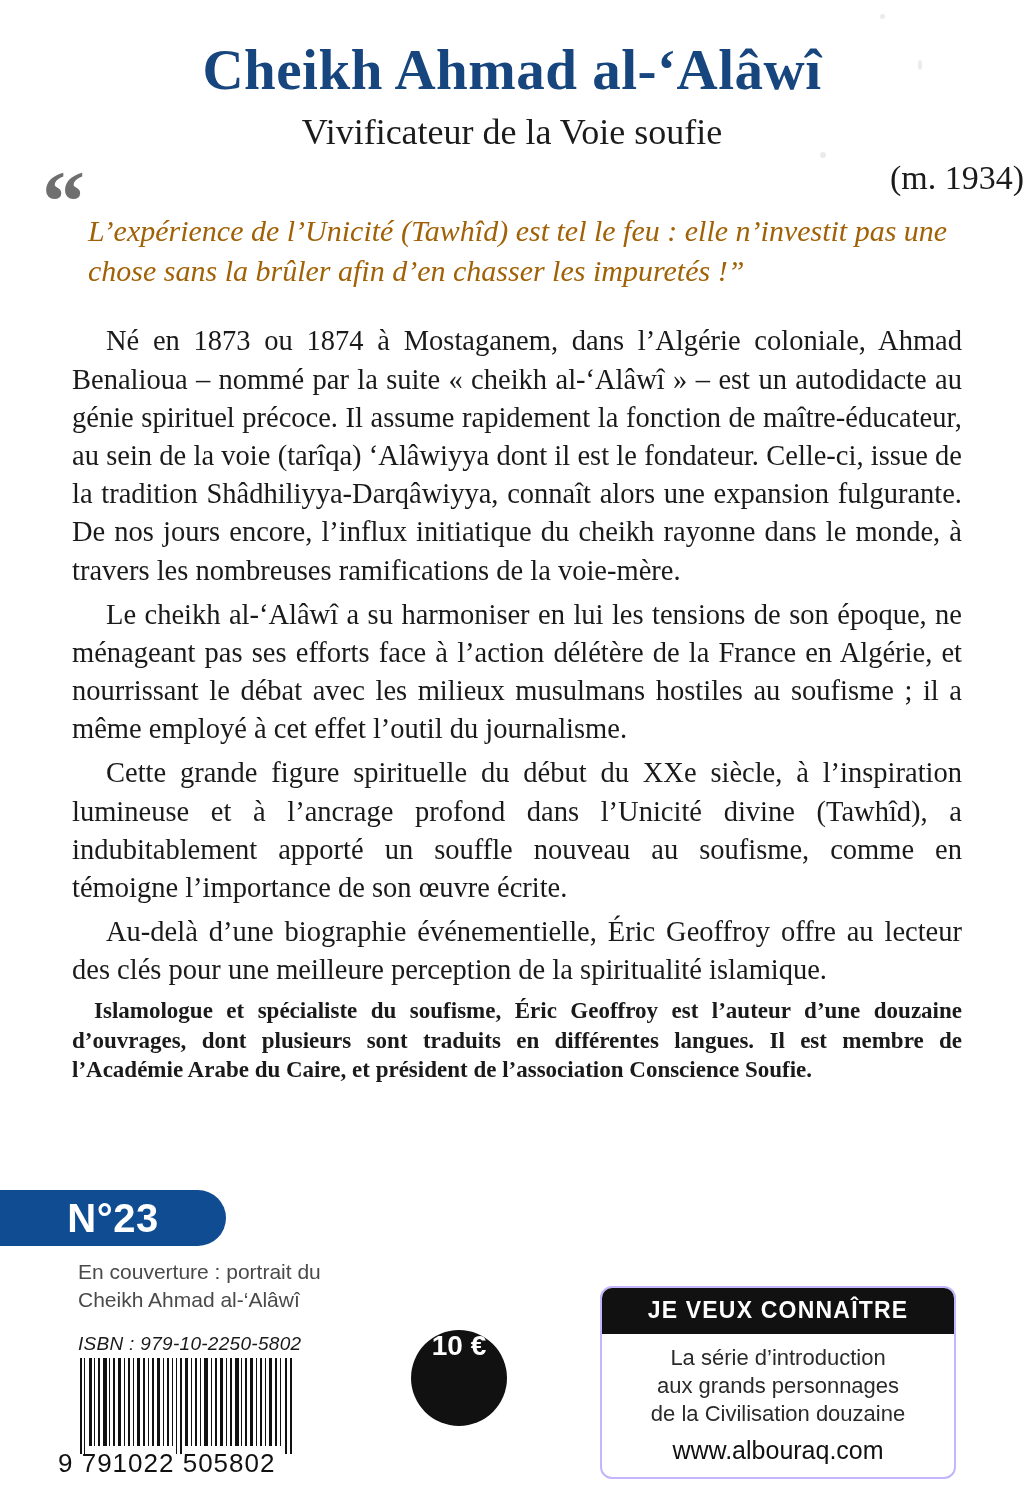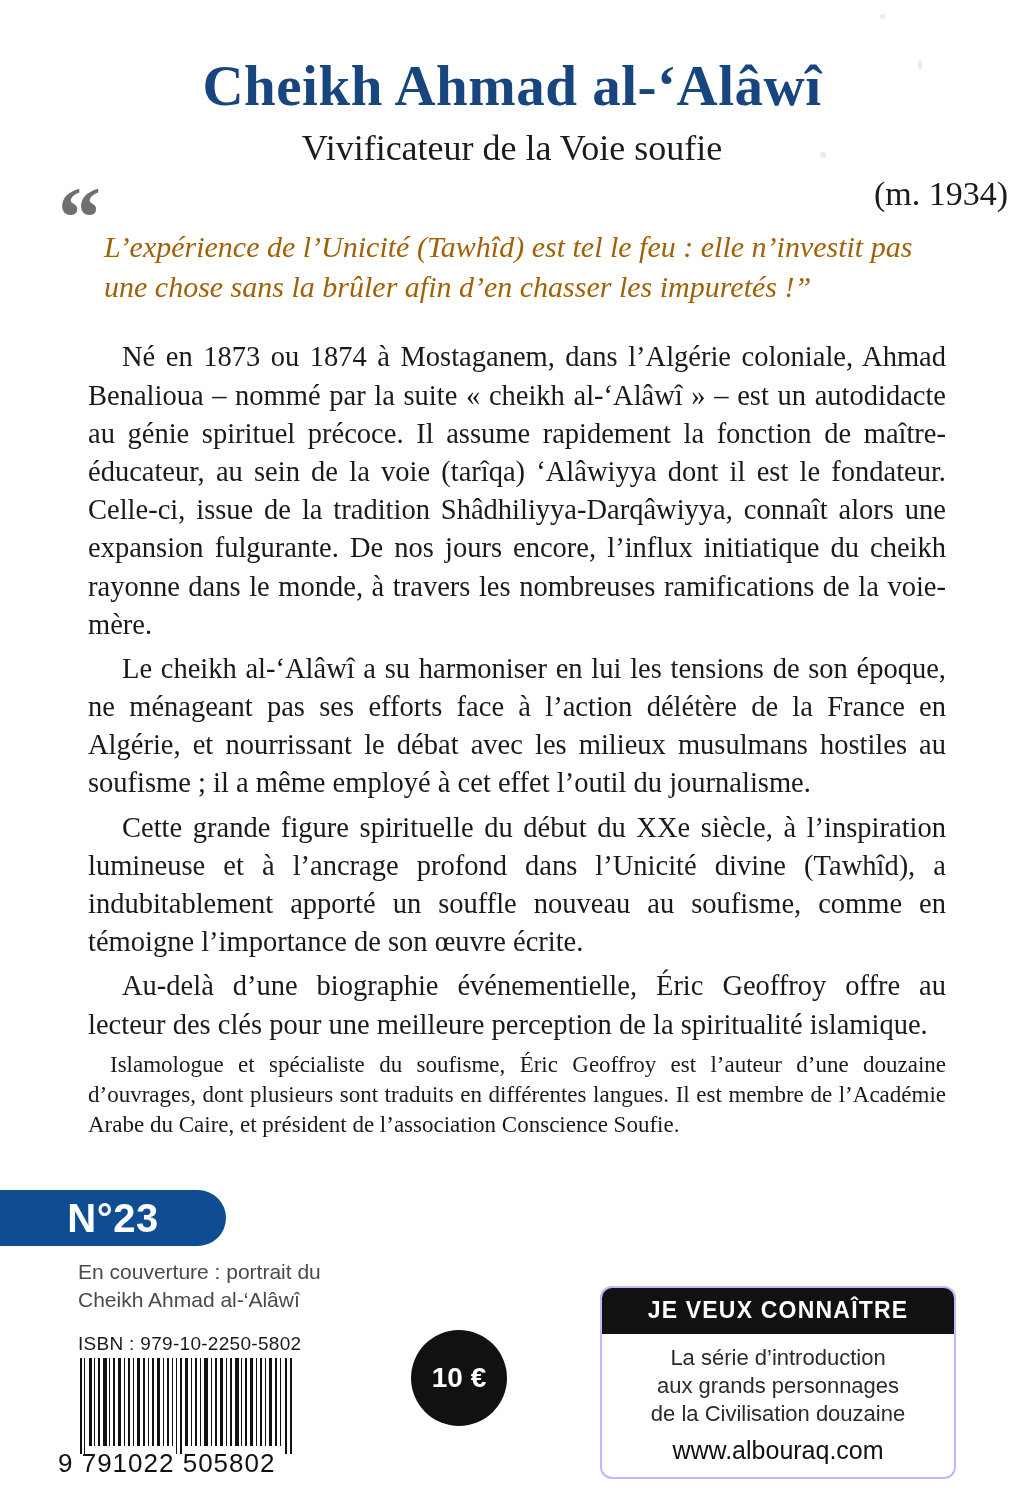--- a/index.html
+++ b/index.html
@@ -11,21 +11,21 @@
     width: 1024px;
     height: 1505px;
     position: relative;
     font-family: "Liberation Serif", serif;
     color: #1a1a1a;
     overflow: hidden;
   }
   .page {
     position: absolute;
     inset: 0;
-    padding: 16px;
+    padding: 0;
   }
 
   
   .title-block {
     text-align: center;
     padding-top: 40px;
   }
   .main-title {
     font-family: "Liberation Serif", serif;
     font-weight: bold;
@@ -82,20 +82,21 @@
     line-height: 1.34;
     text-align: justify;
     margin: 0 0 6px 0;
     text-indent: 34px;
   }
 
   
   .author-note {
     padding: 0 62px 0 72px;
     margin-top: 4px;
+    font-weight: bold;
   }
   .author-note p {
     font-size: 23px;
     line-height: 1.3;
     text-align: justify;
     margin: 0;
     text-indent: 22px;
   }
 
   
@@ -133,20 +134,21 @@
 
   
   .isbn-line {
     position: absolute;
     left: 78px;
     top: 1333px;
     font-family: "Liberation Sans", sans-serif;
     font-size: 19px;
     color: #1a1a1a;
     letter-spacing: 0.3px;
+    font-style: italic;
   }
   .barcode-box {
     position: absolute;
     left: 78px;
     top: 1358px;
     width: 218px;
     height: 96px;
   }
   .barcode-bars {
     width: 100%;
@@ -167,21 +169,20 @@
   
   .price-circle {
     position: absolute;
     left: 411px;
     top: 1330px;
     width: 96px;
     height: 96px;
     border-radius: 50%;
     background: #111111;
     display: flex;
-    align-items: center;
     justify-content: center;
   }
   .price-circle span {
     color: #ffffff;
     font-family: "Liberation Sans", sans-serif;
     font-weight: bold;
     font-size: 28px;
   }
 
   

